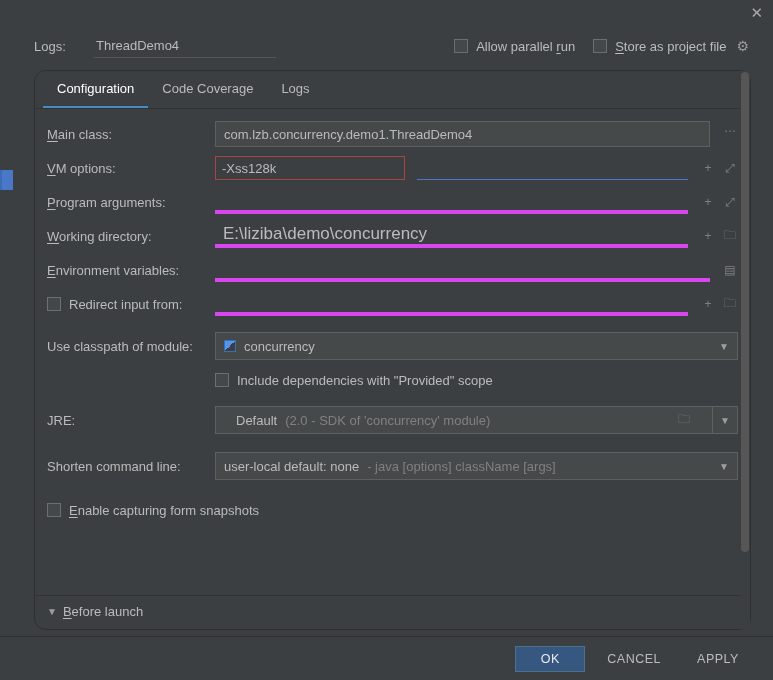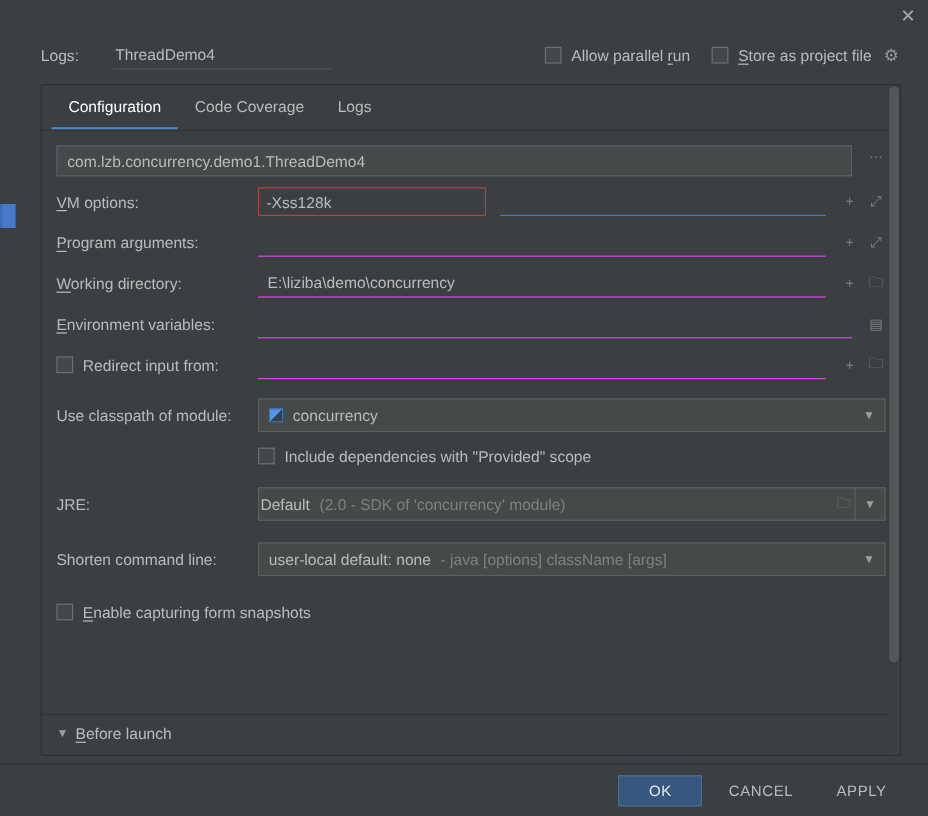--- a/index.html
+++ b/index.html
@@ -63,21 +63,21 @@
   .left-accent {
     position: absolute;
     left: 0; top: 170px;
     width: 13px; height: 20px;
     background: #4a78c9;
     border-left: 2px solid #3d6bb5;
   }
   .panel {
     margin: 0 22px 0 34px;
     border: 1px solid #2f2f2f;
-    border-radius: 2px;
+    border-radius: 12px;
     background: #3c3f41;
     height: 560px;
     display: flex;
     flex-direction: column;
     position: relative;
   }
   .tabs {
     display: flex;
     gap: 0;
     padding: 0 8px;
@@ -124,24 +124,24 @@
     color: #bbb;
     padding: 4px 8px;
     font-size: 13px;
     outline: none;
     height: 26px;
   }
   .underline-field {
     flex: 1;
     background: transparent;
     border: none;
-    border-bottom: 1px solid #d946ef;
+    border-bottom: 4px solid #d946ef;
     color: #bbb;
     padding: 4px 8px;
-    font-size: 13px;
+    font-size: 17px;
     outline: none;
     height: 24px;
   }
   .vm-box {
     border: 1px solid #a94442;
     padding: 2px 6px;
     flex: 0 0 152px;
     background: transparent;
     color: #bbb;
     font-family: inherit;
@@ -189,21 +189,21 @@
   .sel-split {
     display:flex; flex:1;
   }
   .sel-main {
     flex:1;
     background:#45494a;
     border:1px solid #5e6060;
     border-right:none;
     height:28px;
     display:flex; align-items:center;
-    padding:0 1px;
+    padding:0 20px;
     gap:8px;
   }
   .sel-side {
     width:26px;
     background:#45494a;
     border:1px solid #5e6060;
     height:28px;
     display:flex; align-items:center; justify-content:center;
     cursor:pointer;
   }
@@ -295,20 +295,21 @@
     <div class="tabs">
       <div class="tab active">Configuration</div>
       <div class="tab">Code Coverage</div>
       <div class="tab">Logs</div>
     </div>
     <div class="tab-sep"></div>
 
     <div class="form">
 
       <div class="row">
+        <div class="lbl"><span class="u">M</span>ain class:</div>
         <div class="field-wrap">
           <input class="txt" value="com.lzb.concurrency.demo1.ThreadDemo4" style="">
           <span class="icon-btn">…</span>
         </div>
       </div>
 
       <div class="row">
         <div class="lbl"><span class="u">V</span>M options:</div>
         <div class="field-wrap">
           <input class="vm-box" value="-Xss128k" style="">

